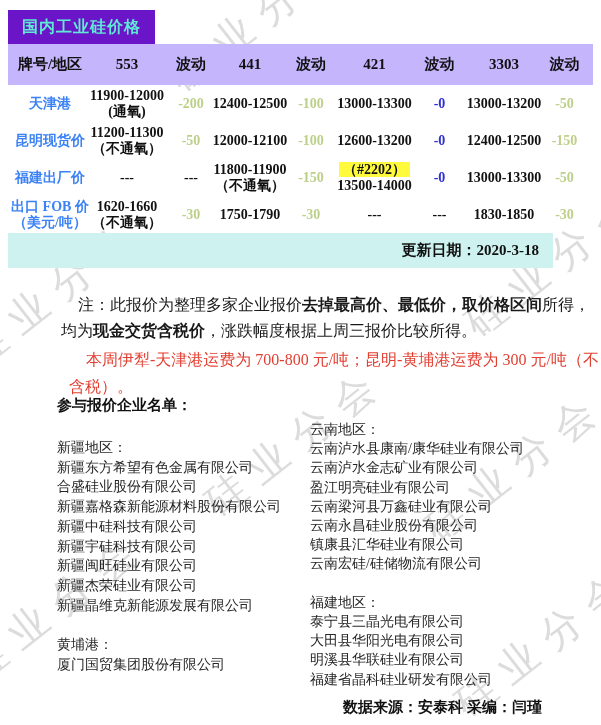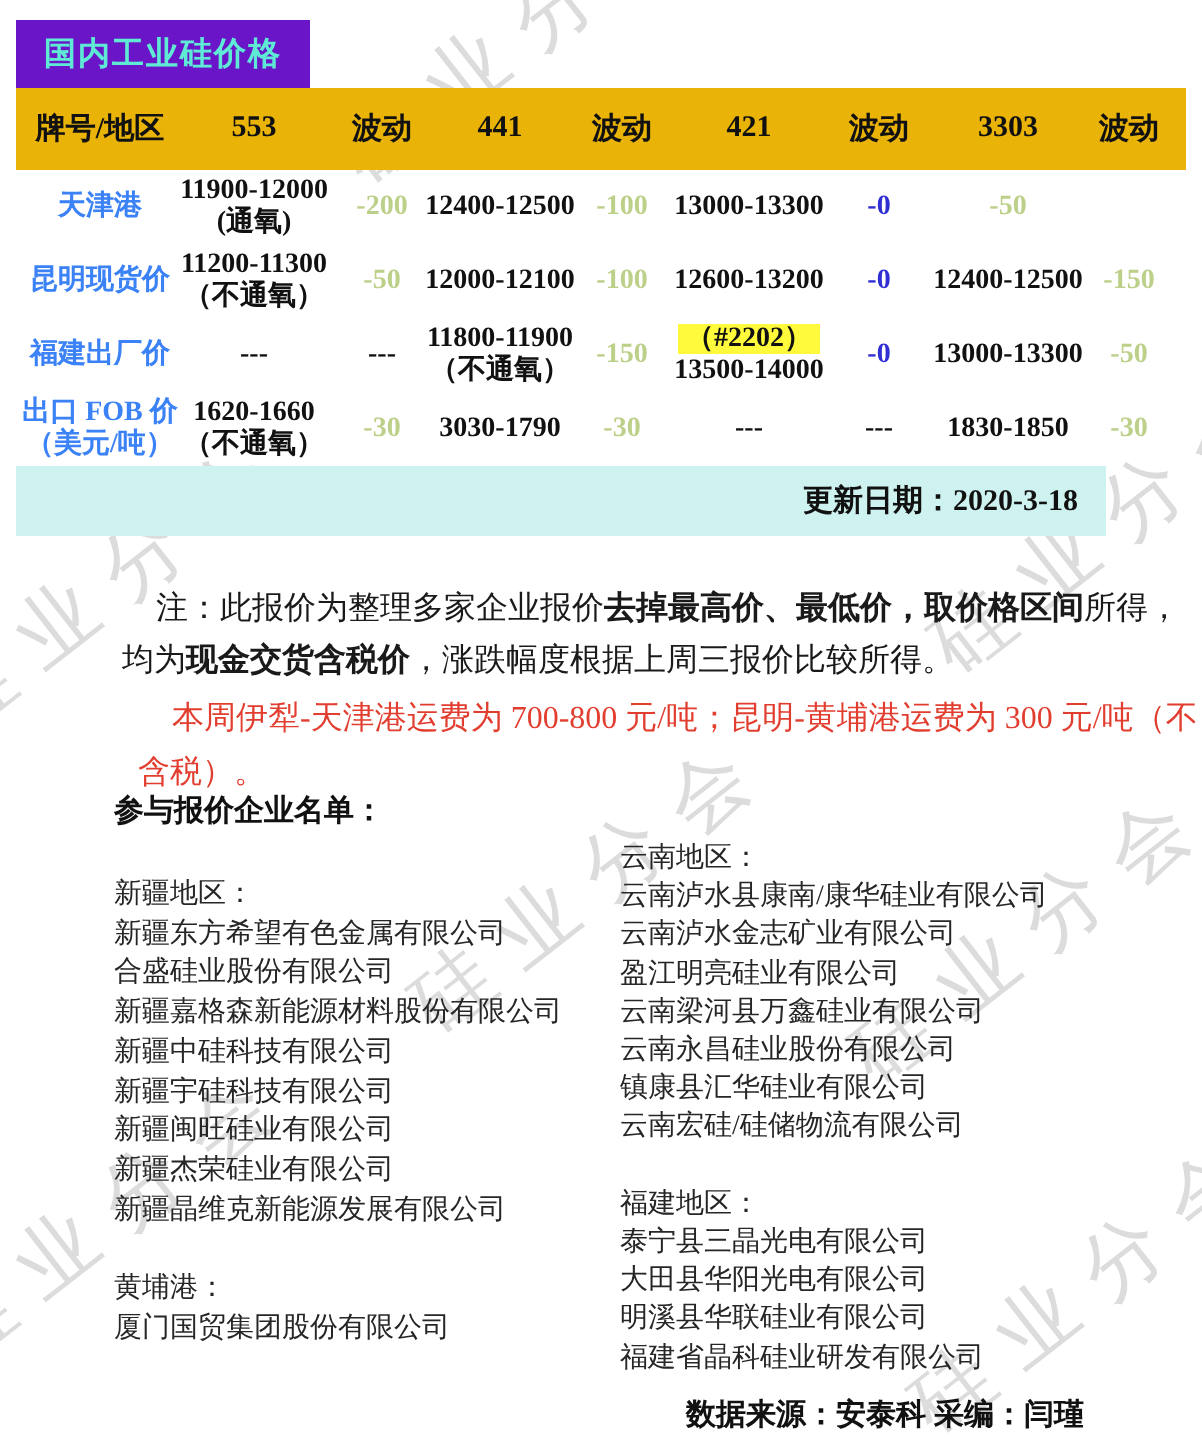--- a/index.html
+++ b/index.html
@@ -18,21 +18,21 @@
   .w5{left:430px;top:505px;}
   .w6{left:-30px;top:645px;}
   .w7{left:460px;top:680px;}
 
   .title-bar{position:absolute;left:8px;top:10px;width:147px;height:34px;background:#6a16c8;
              color:#5eead4;font-weight:bold;font-size:16px;display:flex;align-items:center;
              justify-content:center;z-index:1;letter-spacing:1px;}
 
   .table{position:absolute;left:8px;top:44px;width:585px;z-index:1;}
   .thead{display:grid;grid-template-columns:84px 70px 58px 60px 62px 65px 65px 64px 57px;
-         height:41px;background:#eab308;}
+         height:41px;background:#c4b5fd;}
   .thead .th{display:flex;align-items:center;justify-content:center;font-weight:bold;
              font-size:15px;white-space:nowrap;color:#111;}
   .tbody .trow{display:grid;grid-template-columns:84px 70px 58px 60px 62px 65px 65px 64px 57px;
                height:37px;}
   .cell{display:flex;flex-direction:column;align-items:center;justify-content:center;
         font-size:14px;font-weight:bold;line-height:16px;white-space:nowrap;color:#111;}
   .cell div{white-space:nowrap;}
   .cell.label{color:#3b82f6;justify-content:center;}
   .cell.down{color:#bdd08a;}
   .cell.zero{color:#2f2fd3;}
@@ -102,20 +102,23 @@
           </div>
           <div class="cell down">
             <div>-100</div>
           </div>
           <div class="cell price">
             <div>13000-13300</div>
           </div>
           <div class="cell zero">
             <div>-0</div>
           </div>
+          <div class="cell price">
+            <div>13000-13200</div>
+          </div>
           <div class="cell down">
             <div>-50</div>
           </div>
         </div>
         <div class="trow">
           <div class="cell label">
             <div>昆明现货价</div>
           </div>
           <div class="cell price">
             <div>11200-11300</div>
@@ -180,21 +183,21 @@
             <div>（美元/吨）</div>
           </div>
           <div class="cell price">
             <div>1620-1660</div>
             <div>（不通氧）</div>
           </div>
           <div class="cell down">
             <div>-30</div>
           </div>
           <div class="cell price">
-            <div>3030-1790</div>
+            <div>1750-1790</div>
           </div>
           <div class="cell down">
             <div>-30</div>
           </div>
           <div class="cell price">
             <div>---</div>
           </div>
           <div class="cell price">
             <div>---</div>
           </div>

